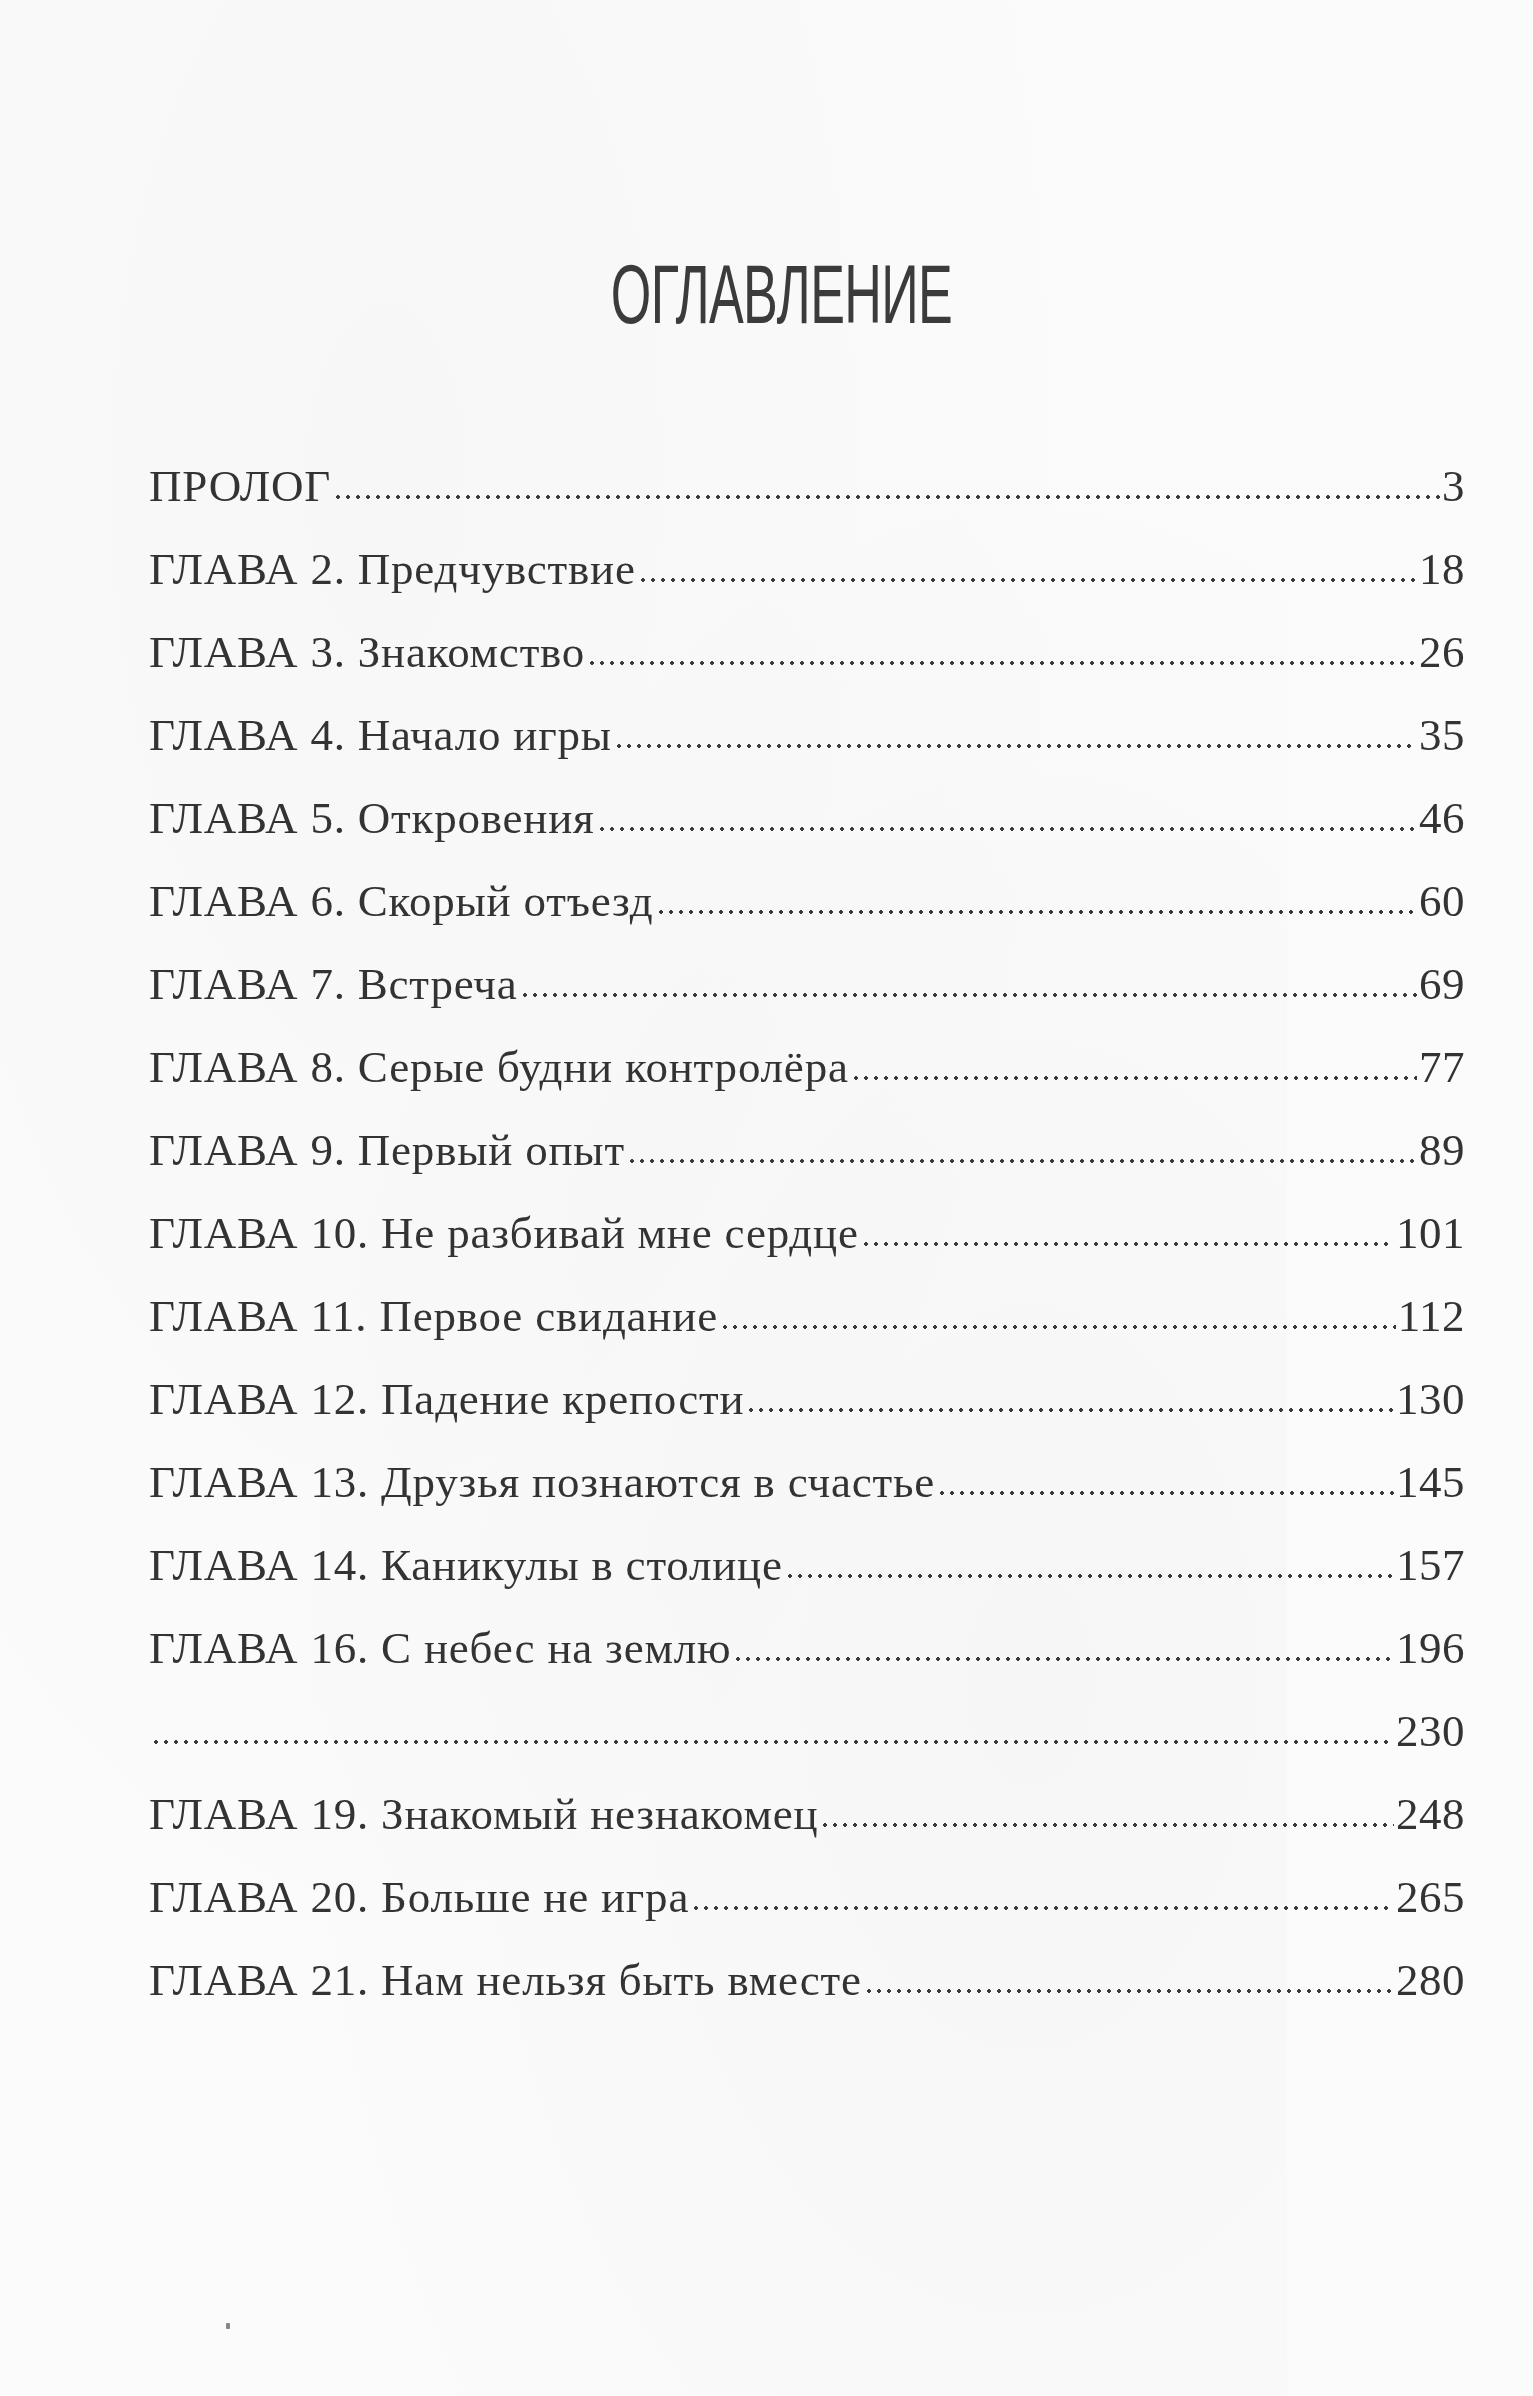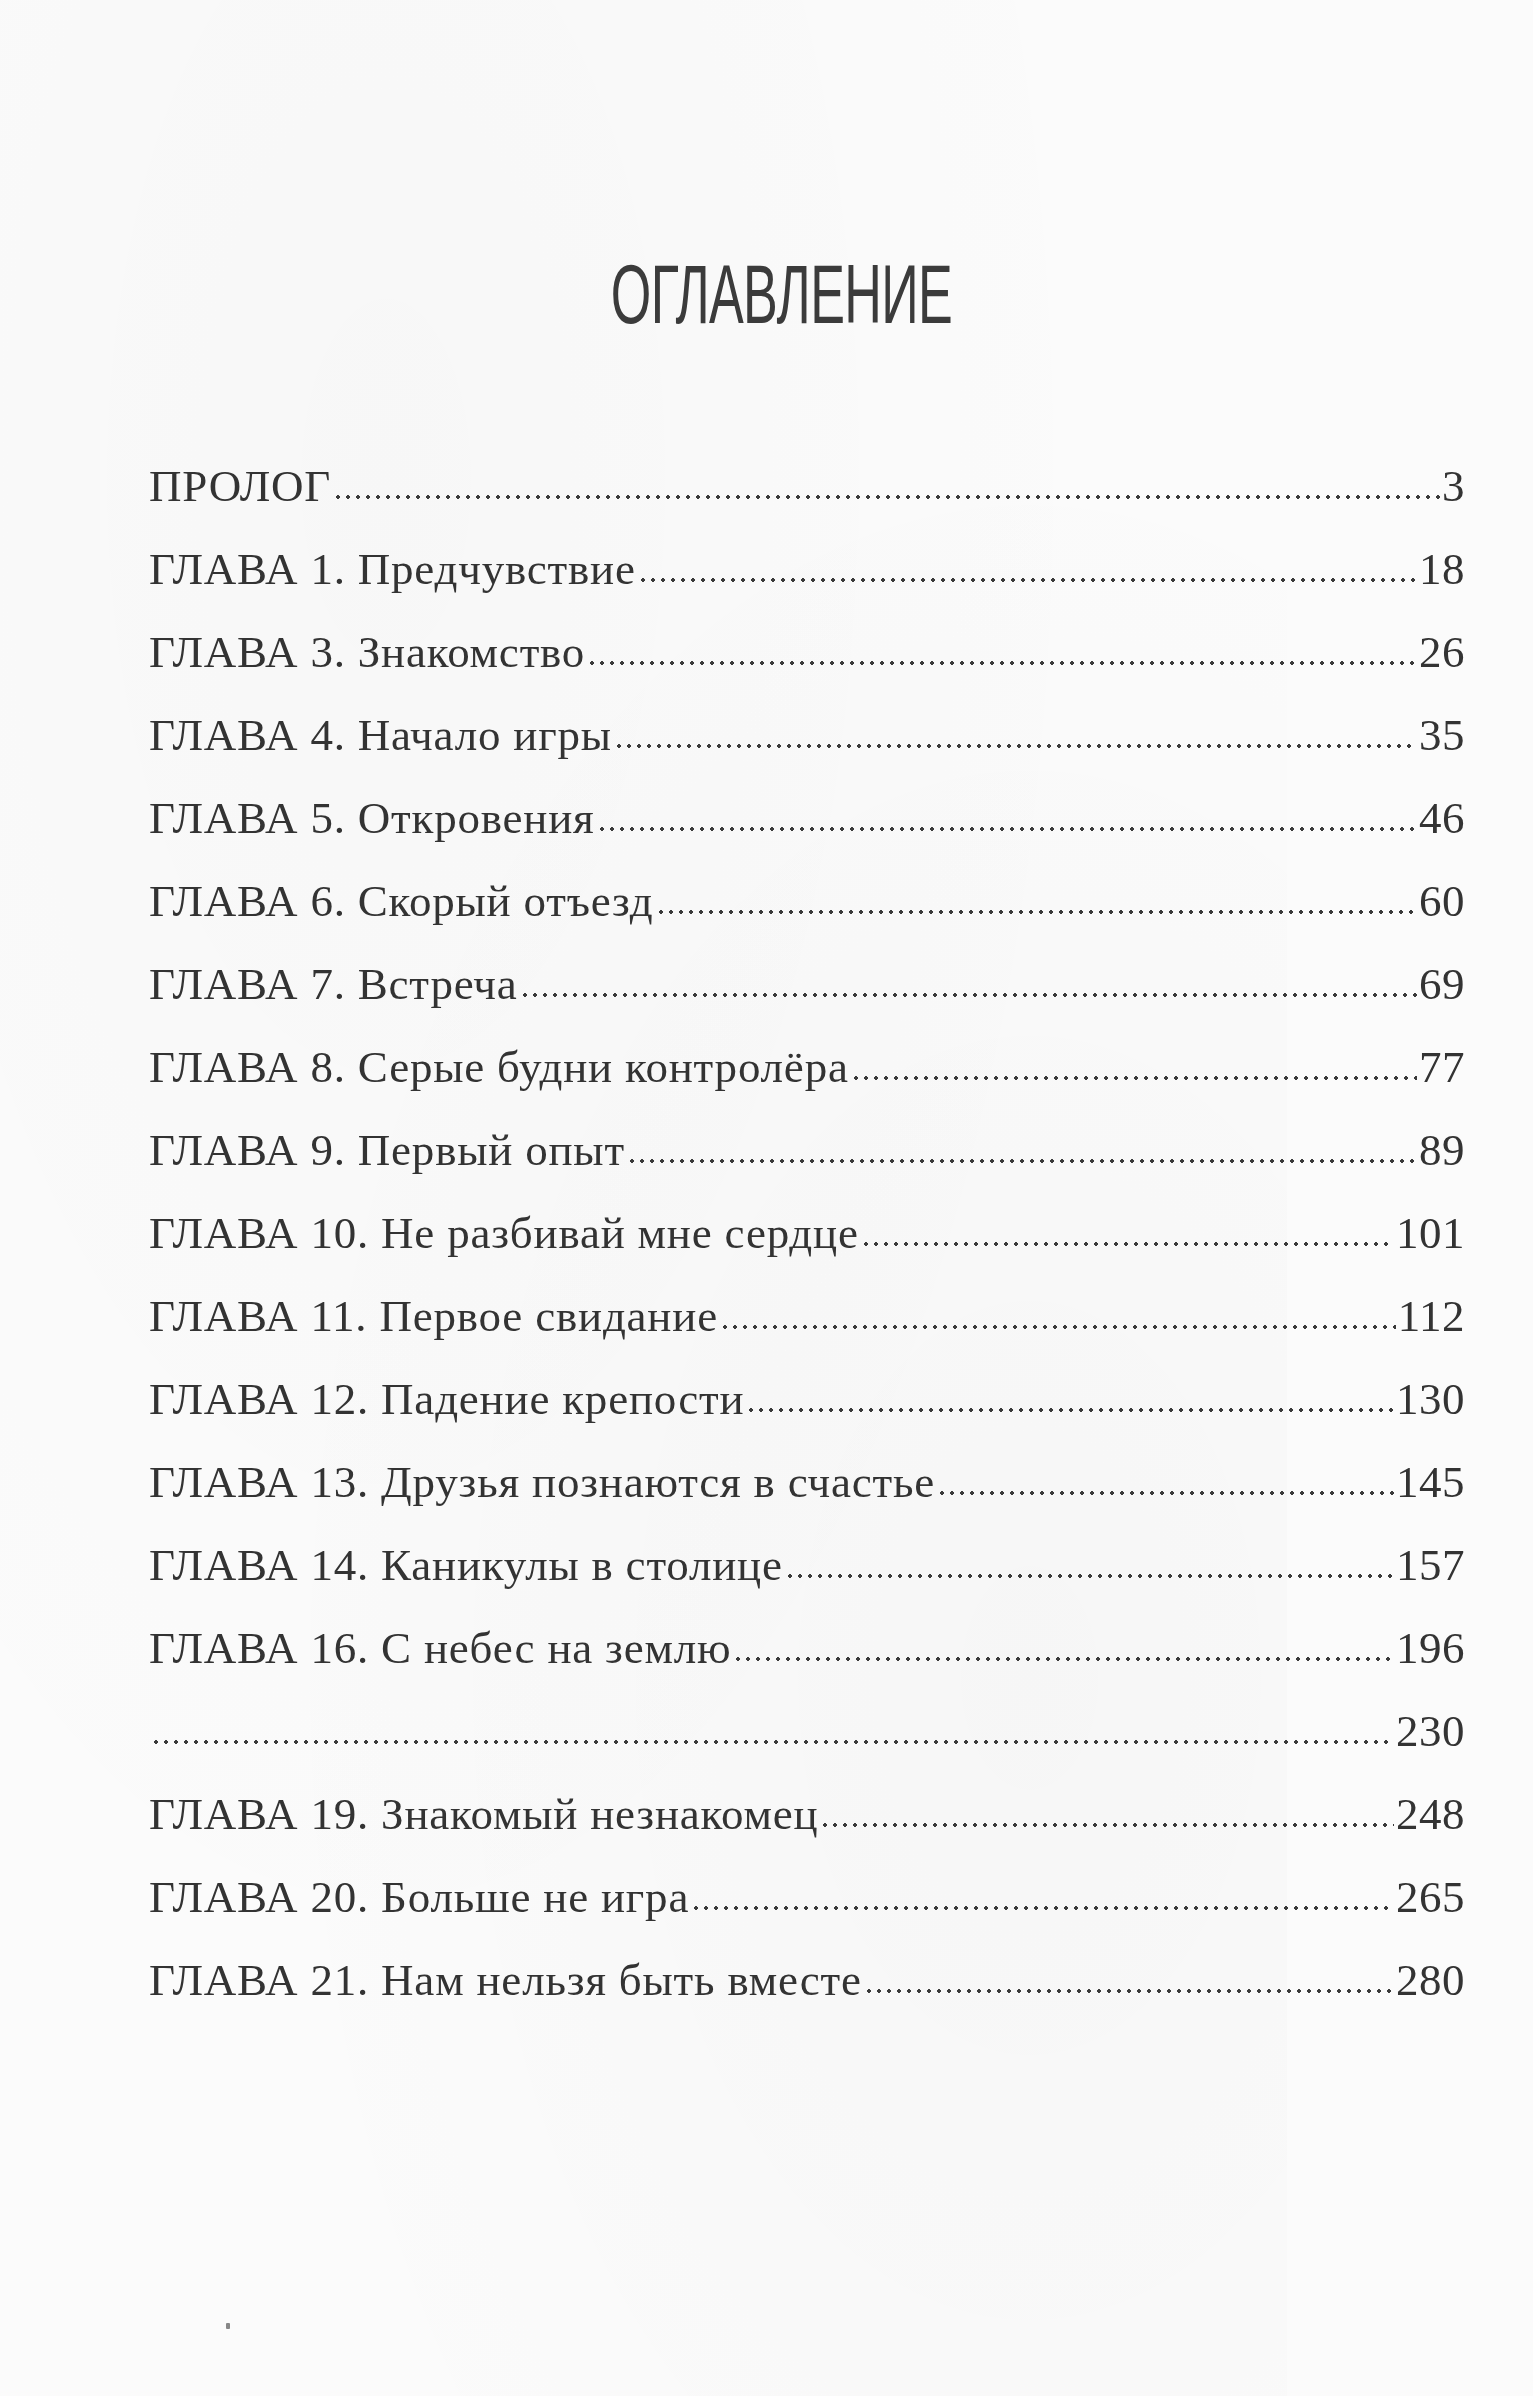--- a/index.html
+++ b/index.html
@@ -103,21 +103,21 @@
   <div class="toc">
     <div class="toc-row">
         <div class="toc-line">
           <span class="toc-label">ПРОЛОГ</span>
           <span class="toc-leader"></span>
           <span class="toc-page">3</span>
         </div>
       </div>
     <div class="toc-row">
         <div class="toc-line">
-          <span class="toc-label">ГЛАВА 1. Предчувствие</span>
+          <span class="toc-label">ГЛАВА 2. Предчувствие</span>
           <span class="toc-leader"></span>
           <span class="toc-page">18</span>
         </div>
       </div>
     <div class="toc-row">
         <div class="toc-line">
           <span class="toc-label">ГЛАВА 3. Знакомство</span>
           <span class="toc-leader"></span>
           <span class="toc-page">26</span>
         </div>

